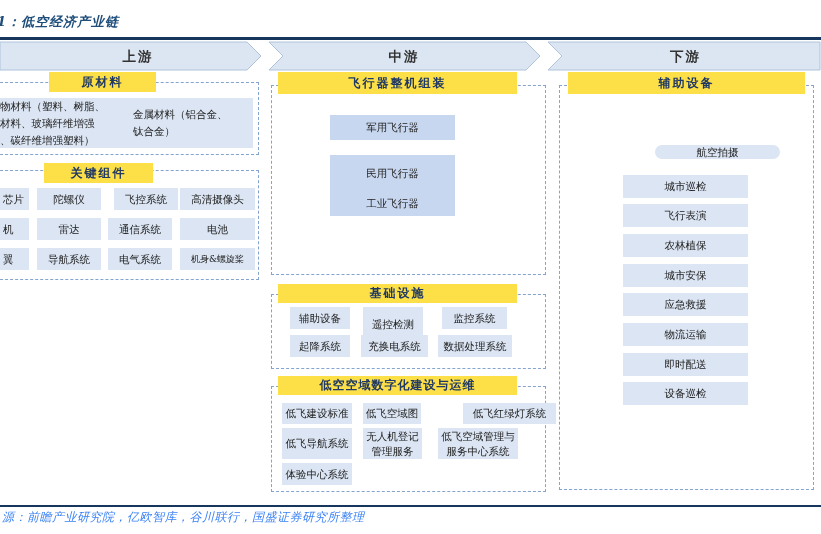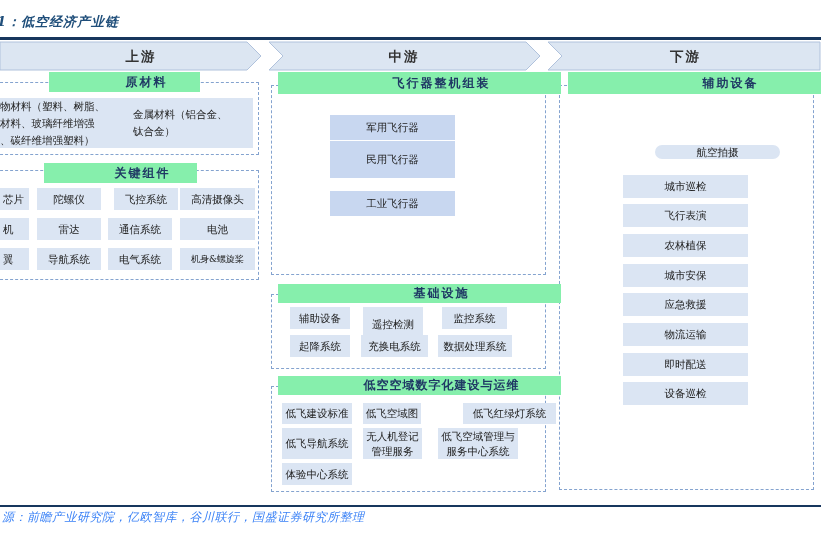--- a/index.html
+++ b/index.html
@@ -4,22 +4,22 @@
 <style>
   html,body{margin:0;padding:0;background:#fff;}
   .canvas{position:relative;width:821px;height:534px;background:#fff;overflow:hidden;
           font-family:"DejaVu Serif","Liberation Serif",serif;}
   .abs{position:absolute;}
   .title{font-style:italic;font-weight:bold;font-size:13px;color:#1f4e7a;letter-spacing:1px;}
   .rule{position:absolute;left:0;width:821px;height:2.5px;background:#17365d;}
   .stage-label{position:absolute;top:41px;height:30px;line-height:30px;text-align:center;
                font-weight:bold;font-size:13.5px;color:#333;letter-spacing:2px;}
   .dashed{position:absolute;border:1px dashed #84a3cf;background:transparent;}
-  .hdr{position:absolute;background:#86efac;color:#1f3864;font-weight:bold;font-size:12px;
-       display:flex;align-items:center;justify-content:center;letter-spacing:2px;z-index:3;padding-left:44px;}
+  .hdr{position:absolute;background:#fde047;color:#1f3864;font-weight:bold;font-size:12px;
+       display:flex;align-items:center;justify-content:center;letter-spacing:2px;z-index:3;}
   .box{position:absolute;background:#dbe5f3;color:#222;font-size:10.5px;
        display:flex;align-items:center;justify-content:center;text-align:center;
        white-space:pre-line;line-height:15px;z-index:2;}
   .box.dk{background:#c8d7f0;}
   .box.left{justify-content:flex-start;text-align:left;line-height:17px;}
   .box.sm{font-size:9px;}
   .source{font-style:italic;font-size:12px;color:#3b82f6;letter-spacing:0.5px;}
 </style>
 </head>
 <body>
@@ -27,21 +27,21 @@
 <div class="canvas">
 
   <div class="abs title" style="left:-3px;top:13px;">1：低空经济产业链</div>
   <div class="rule" style="top:37px;"></div>
 
   <svg class="abs" style="left:0;top:41px;" width="821" height="30">
     <polygon points="0,1 247,1 261,15 247,29 0,29" fill="#dce6f2" stroke="#b0c2dc" stroke-width="1"></polygon>
     <polygon points="269,1 526,1 540,15 526,29 269,29 283,15" fill="#dce6f2" stroke="#b0c2dc" stroke-width="1"></polygon>
     <polygon points="548,1 820,1 820,29 548,29 562,15" fill="#dce6f2" stroke="#b0c2dc" stroke-width="1"></polygon>
   </svg>
-  <div class="stage-label" style="left:12px;width:258px;">上游</div>
+  <div class="stage-label" style="left:0;width:258px;padding-left:9px;">上游</div>
   <div class="stage-label" style="left:272px;width:264px;">中游</div>
   <div class="stage-label" style="left:550px;width:271px;">下游</div>
 
   <div class="dashed" style="left:-20px;top:82px;width:277px;height:71px;"></div>
   <div class="hdr" style="left:49px;top:72px;width:107px;height:20px;">原材料</div>
   <div class="box left" style="left:-62px;top:98px;width:180px;height:50px;padding-left:62px;box-sizing:content-box;">物材料（塑料、树脂、
 材料、玻璃纤维增强
 、碳纤维增强塑料）</div>
   <div class="box left" style="left:125px;top:98px;width:120px;height:50px;padding-left:8px;">金属材料（铝合金、
 钛合金）</div>
@@ -60,21 +60,21 @@
   <div class="box" style="left:180px;top:218px;width:75px;height:22px;">电池</div>
 
   <div class="box left" style="left:-45px;top:248px;width:26px;height:22px;padding-left:48px;">翼</div>
   <div class="box" style="left:37px;top:248px;width:64px;height:22px;">导航系统</div>
   <div class="box" style="left:108px;top:248px;width:64px;height:22px;">电气系统</div>
   <div class="box sm" style="left:180px;top:248px;width:75px;height:22px;">机身&amp;螺旋桨</div>
 
   <div class="dashed" style="left:271px;top:85px;width:273px;height:188px;"></div>
   <div class="hdr" style="left:278px;top:72px;width:239px;height:22px;">飞行器整机组装</div>
   <div class="box dk" style="left:330px;top:115px;width:125px;height:25px;">军用飞行器</div>
-  <div class="box dk" style="left:330px;top:141px;width:125px;height:37px;">民用飞行器</div>
+  <div class="box dk" style="left:330px;top:155px;width:125px;height:37px;">民用飞行器</div>
   <div class="box dk" style="left:330px;top:191px;width:125px;height:25px;">工业飞行器</div>
 
   <div class="dashed" style="left:271px;top:294px;width:273px;height:73px;"></div>
   <div class="hdr" style="left:278px;top:284px;width:239px;height:19px;">基础设施</div>
   <div class="box" style="left:290px;top:307px;width:60px;height:22px;">辅助设备</div>
   <div class="box" style="left:363px;top:307px;width:60px;height:34px;">遥控检测</div>
   <div class="box" style="left:442px;top:307px;width:65px;height:22px;">监控系统</div>
   <div class="box" style="left:290px;top:335px;width:60px;height:22px;">起降系统</div>
   <div class="box" style="left:361px;top:335px;width:67px;height:22px;">充换电系统</div>
   <div class="box" style="left:438px;top:335px;width:74px;height:22px;">数据处理系统</div>

